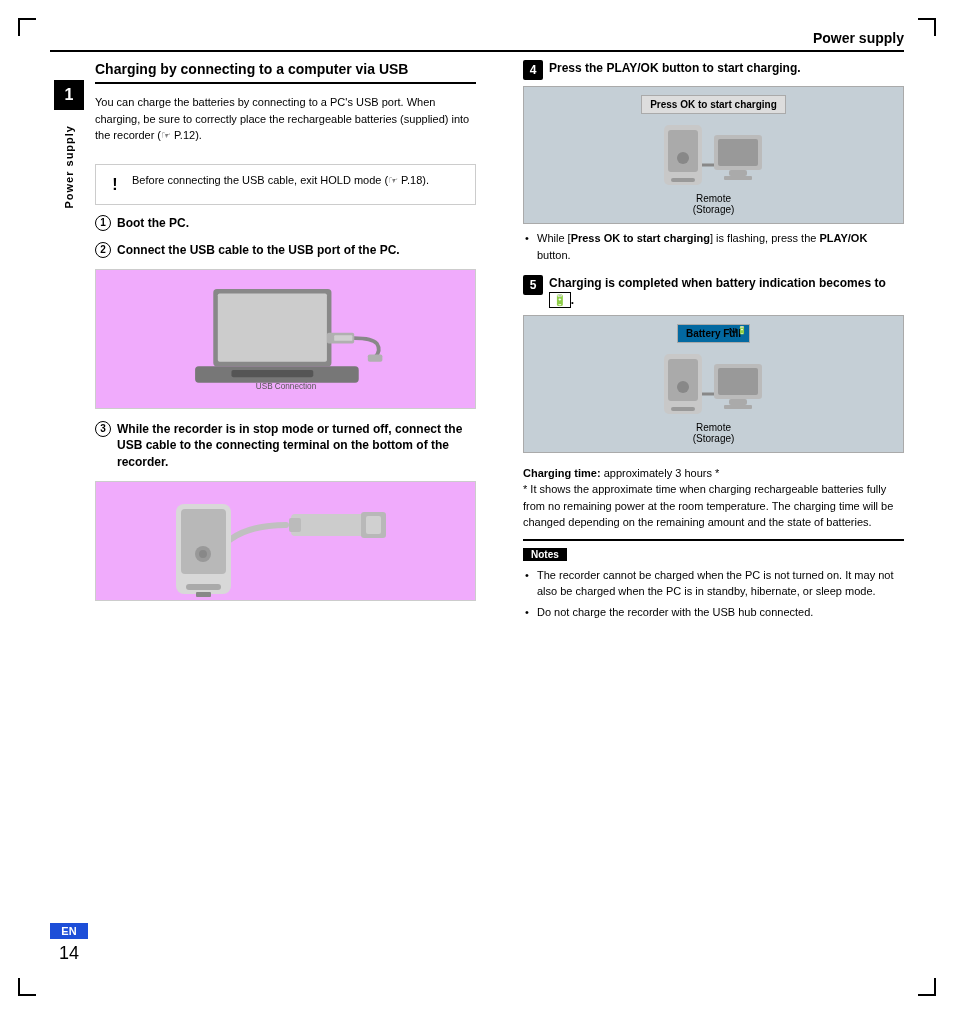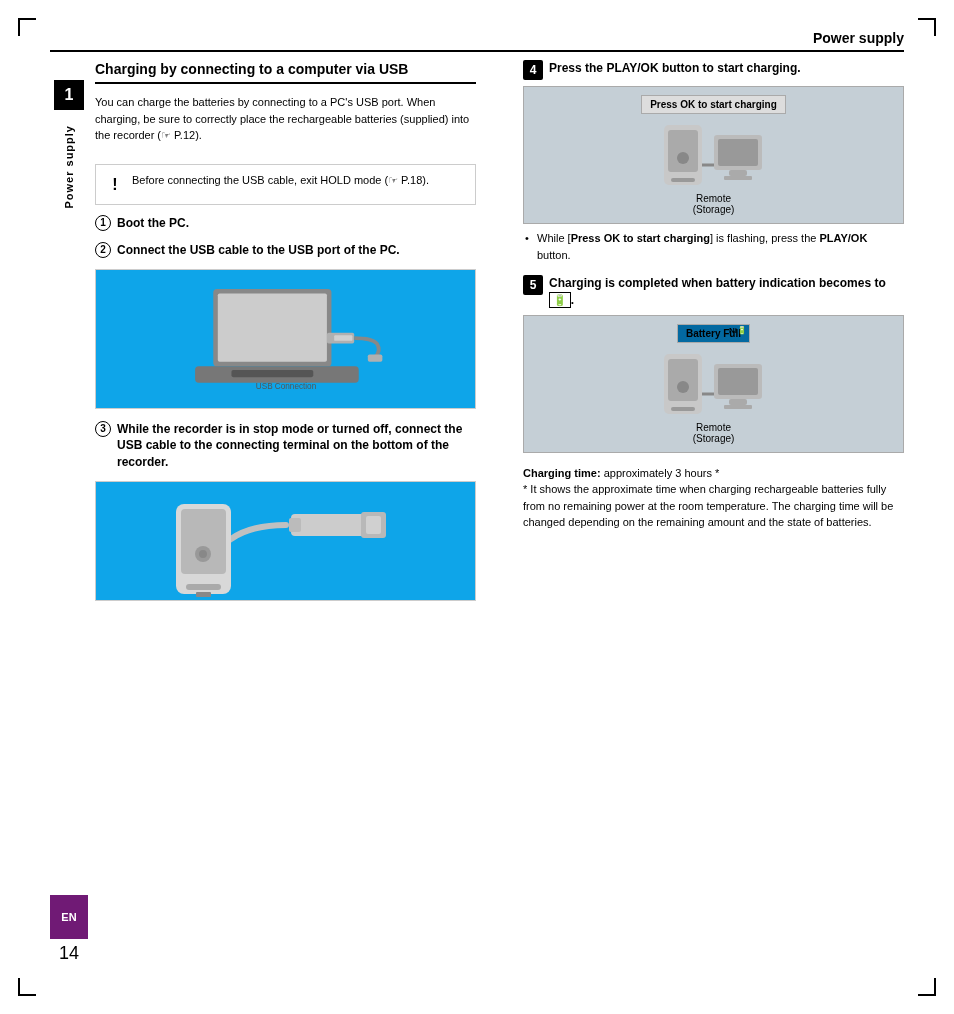--- a/index.html
+++ b/index.html
@@ -78,25 +78,25 @@
       margin-top: 5px;
     }
     .sidebar-bottom {
       position: absolute;
       bottom: 50px;
       left: 50px;
       width: 38px;
       text-align: center;
     }
     .en-label {
-      background: #701a75;
+      background: #1d4ed8;
       color: #fff;
       font-size: 11px;
       font-weight: bold;
-      padding: 16px 4px;
+      padding: 2px 4px;
       display: block;
     }
     .page-number {
       font-size: 18px;
       font-weight: normal;
       margin-top: 4px;
       display: block;
     }
 
     
@@ -188,21 +188,21 @@
     }
     .step-text {
       font-size: 12px;
       font-weight: bold;
       line-height: 1.4;
       flex: 1;
     }
 
     
     .img-box {
-      background: #0ea5e9;
+      background: #f0abfc;
       border: 1px solid #ccc;
       margin: 8px 0 12px 0;
       display: flex;
       align-items: center;
       justify-content: center;
       position: relative;
       overflow: hidden;
     }
     .img-box.laptop {
       height: 140px;
@@ -441,15 +441,20 @@
     </div>
 
     <div class="charging-time">
       <span class="bold-inline">Charging time:</span>
       <span>approximately 3 hours *</span>
       <br>
       <span>* </span>
       <span>It shows the approximate time when charging rechargeable batteries fully from no remaining power at the room temperature. The charging time will be changed depending on the remaining amount and the state of batteries.</span>
     </div>
 
+    <div class="notes-box">
+      <div class="notes-label">Notes</div>
+      <div class="note-item">The recorder cannot be charged when the PC is not turned on. It may not also be charged when the PC is in standby, hibernate, or sleep mode.</div>
+      <div class="note-item">Do not charge the recorder with the USB hub connected.</div>
+    </div>
 
   </div>
 </div>
 
 </body></html>

